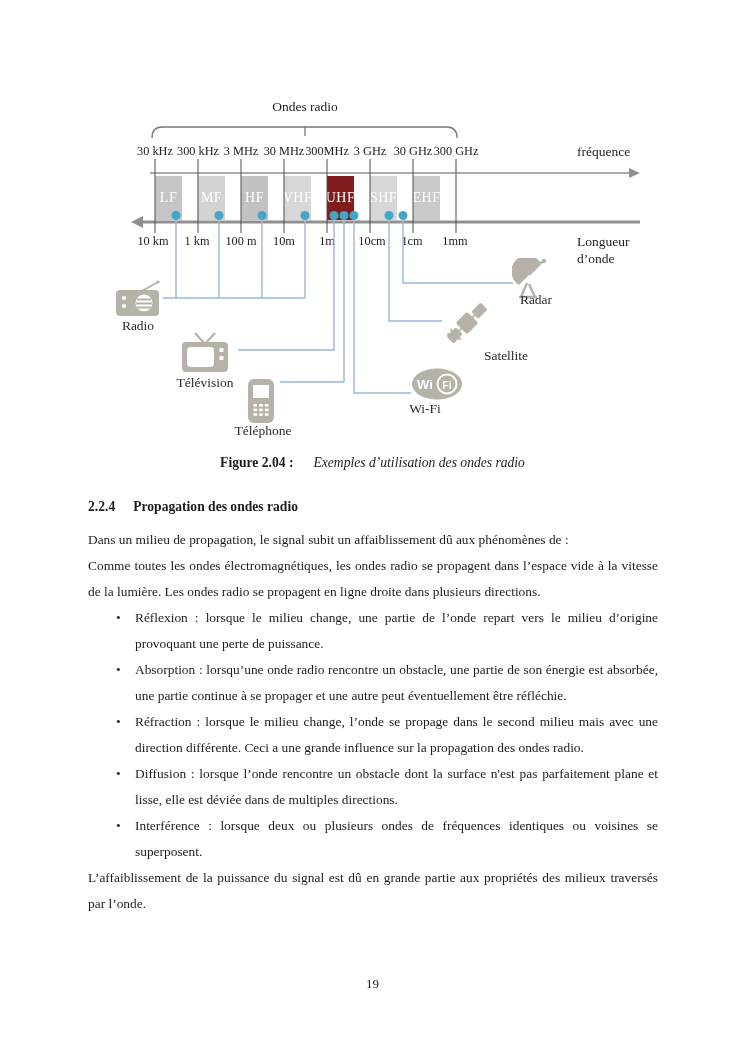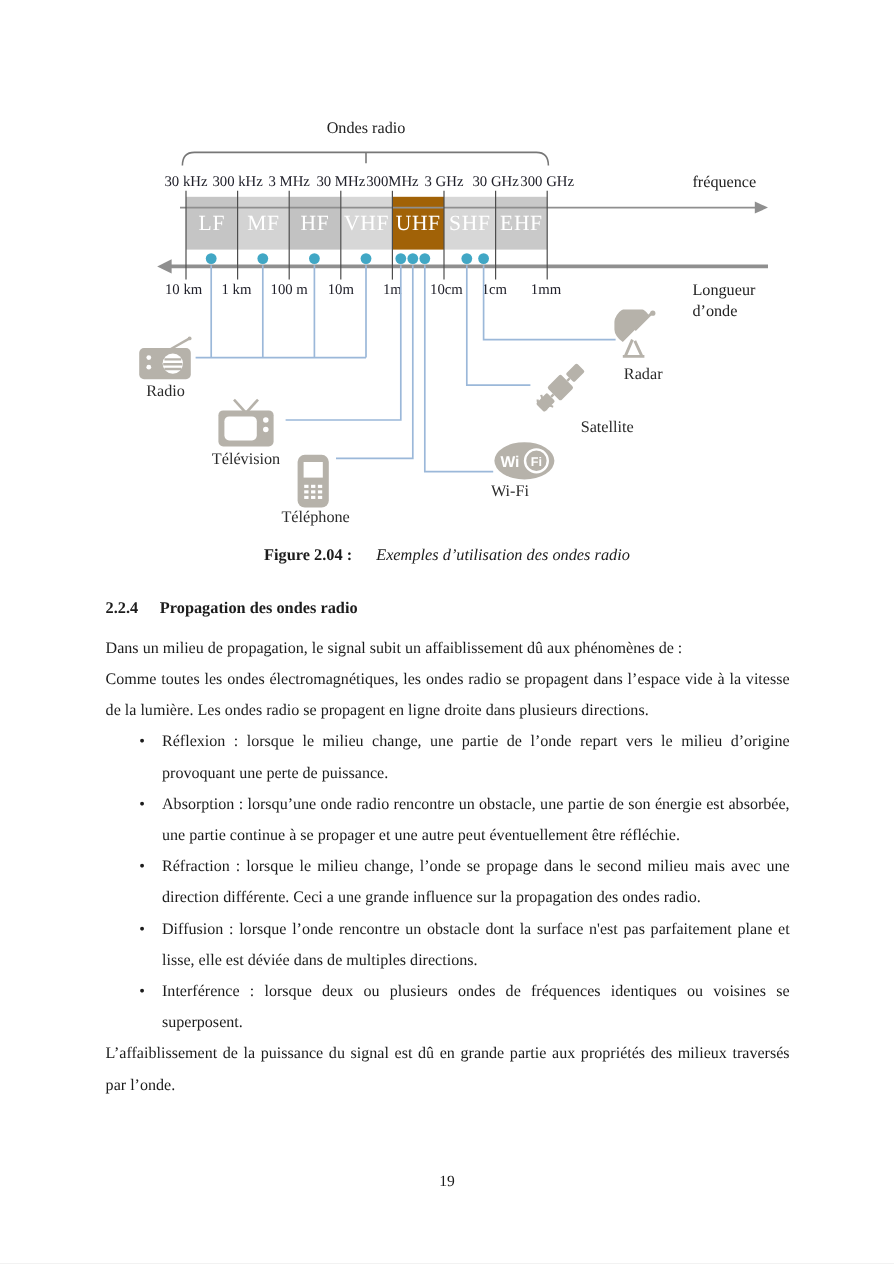--- a/index.html
+++ b/index.html
@@ -10,28 +10,28 @@
   }
   .figure { position:absolute; left:0; top:0; width:745px; height:450px; }
   .fig-title { position:absolute; left:305px; top:99px; transform:translateX(-50%);
     font-size:13.5px; white-space:nowrap; color:#222; }
   .lines { position:absolute; left:0; top:0; }
   .freq-tick { position:absolute; top:144px; transform:translateX(-50%);
     font-size:12.3px; white-space:nowrap; color:#20202a; }
   .wl-tick { position:absolute; top:234px; transform:translateX(-50%);
     font-size:12.3px; white-space:nowrap; color:#20202a; }
   .axis-label { position:absolute; font-size:13.5px; color:#222; }
-  .band { position:absolute; top:164px; height:44px; width:43px;
+  .band { position:absolute; top:176px; height:44px; width:27px;
     display:flex; align-items:center; justify-content:center;
-    color:#ffffff; font-size:18px; letter-spacing:0.5px; }
+    color:#ffffff; font-size:14px; letter-spacing:0.5px; }
   .band:nth-of-type(1){ background:#c5c5c5; }
   .band:nth-of-type(2){ background:#d3d3d3; }
   .band:nth-of-type(3){ background:#c2c2c2; }
   .band:nth-of-type(4){ background:#d7d7d7; }
-  .band:nth-of-type(5){ background:#a16207; }
+  .band:nth-of-type(5){ background:#7f1d1d; }
   .band:nth-of-type(6){ background:#d7d7d7; }
   .band:nth-of-type(7){ background:#c9c9c9; }
   .device { position:absolute; }
   .device-label { position:absolute; font-size:13.5px; text-align:center; color:#2b2b2b; }
   .caption { position:absolute; left:0; top:455px; width:745px; text-align:center;
     font-size:13.6px; }
   .caption .cap-label { font-weight:bold; margin-right:20px; }
   .caption .cap-text { font-style:italic; }
   .section-heading { position:absolute; left:88px; top:499px; font-size:13.6px;
     font-weight:bold; }
@@ -225,21 +225,21 @@
     <div class="device-label" style="left:475px; top:348px; width:62px">Satellite</div>
 
     <div class="device" style="left:512px; top:258px">
       <svg width="44" height="42" viewBox="0 0 44 42">
         <path d="M7,27 A16,16 0 1 1 29,5 Z" class="icon-fill"></path>
         <line x1="17" y1="17" x2="31" y2="3" class="icon-stroke" stroke-width="2.2"></line>
         <circle cx="32" cy="3" r="2.2" class="icon-fill"></circle>
         <path d="M15,25 L9,39 M17,26 L23,39 M7,39 L25,39" class="icon-stroke" stroke-width="2.4"></path>
       </svg>
     </div>
-    <div class="device-label" style="left:514px; top:304px; width:44px">Radar</div>
+    <div class="device-label" style="left:514px; top:292px; width:44px">Radar</div>
 
   </div>
 
   <div class="caption">
     <span class="cap-label">Figure 2.04 :</span><span class="cap-text">Exemples d’utilisation des ondes radio</span>
   </div>
 
   <div class="section-heading">
     <span class="sec-number">2.2.4</span><span class="sec-title">Propagation des ondes radio</span>
   </div>

